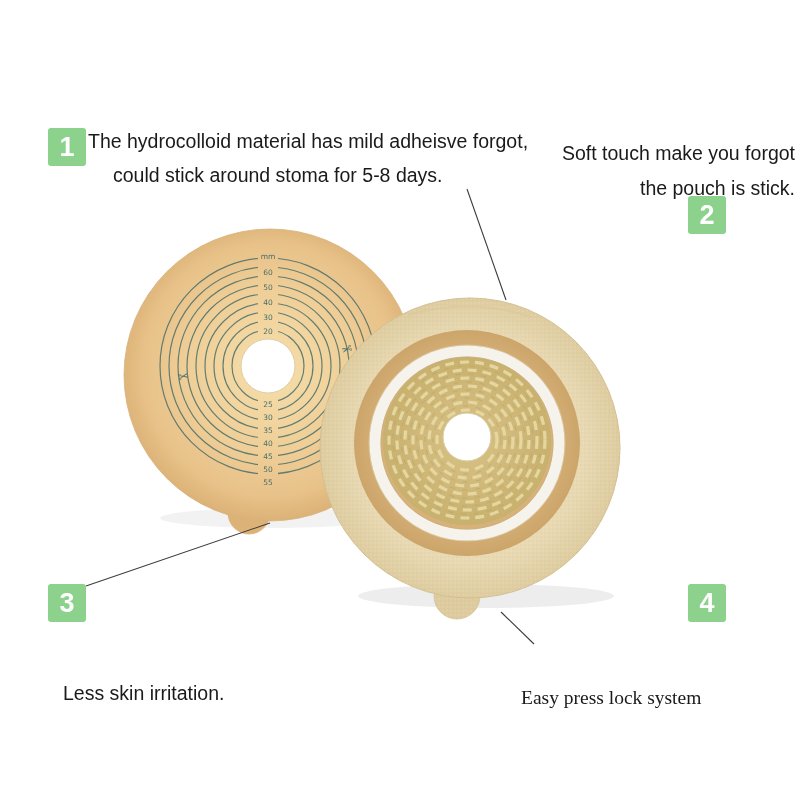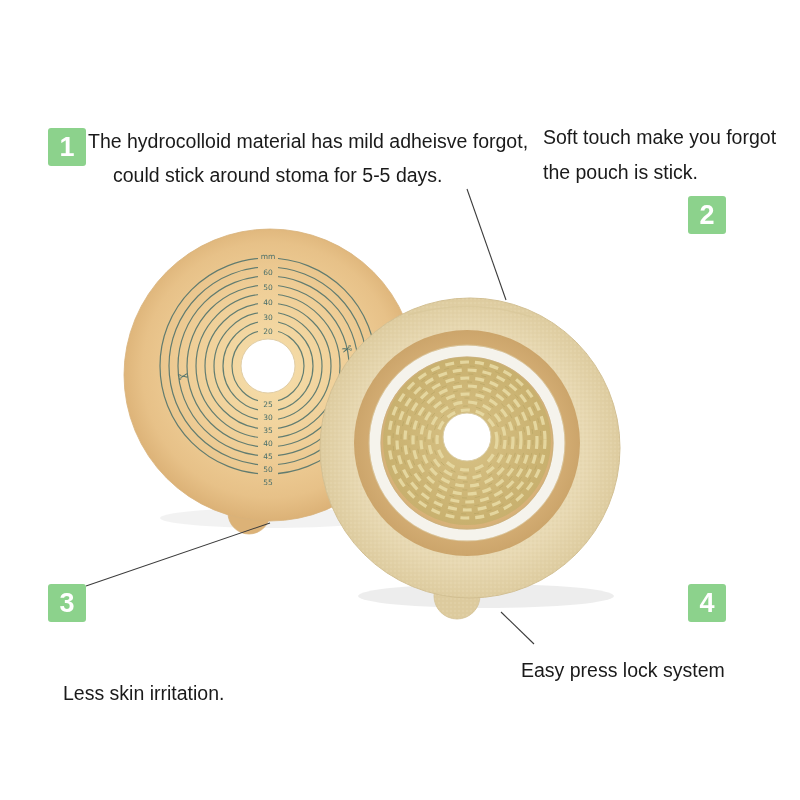--- a/index.html
+++ b/index.html
@@ -9,23 +9,23 @@
   }
   .art{position:absolute;left:0;top:0;}
   .badge{
     position:absolute;width:38px;height:38px;background:#8cd28c;color:#ffffff;
     font-weight:bold;font-size:27px;line-height:38px;text-align:center;
     border-radius:3px;
   }
   .callout-text{position:absolute;font-size:19.5px;line-height:34px;}
   .t1{left:88px;top:124px;}
   .t1 .indent{margin-left:25px;}
-  .t2{left:543px;top:120px;width:252px;text-align:left;line-height:35px;}
+  .t2{left:543px;top:136px;width:252px;text-align:right;line-height:35px;}
   .t3{left:63px;top:676px;text-align:center;}
-  .t4{left:521px;top:653px;}
+  .t4{left:521px;top:681px;font-family:Liberation Serif, serif;}
   .b1{left:48px;top:128px;}
   .b2{left:688px;top:196px;}
   .b3{left:48px;top:584px;}
   .b4{left:688px;top:584px;}
   text{font-family:"DejaVu Sans","Liberation Sans",sans-serif;}
 </style>
 </head>
 <body>
 
 <div class="stage">
@@ -145,21 +145,21 @@
     </g>
   </svg>
 
   <div class="badge b1">1</div>
   <div class="badge b2">2</div>
   <div class="badge b3">3</div>
   <div class="badge b4">4</div>
 
   <div class="callout-text t1">
     <div>The hydrocolloid material has mild adheisve forgot,</div>
-    <div class="indent">could stick around stoma for 5-5 days.</div>
+    <div class="indent">could stick around stoma for 5-8 days.</div>
   </div>
 
   <div class="callout-text t2">
     <div>Soft touch make you forgot</div>
     <div>the pouch is stick.</div>
   </div>
 
   <div class="callout-text t3">Less skin irritation.</div>
 
   <div class="callout-text t4">Easy press lock system</div>

